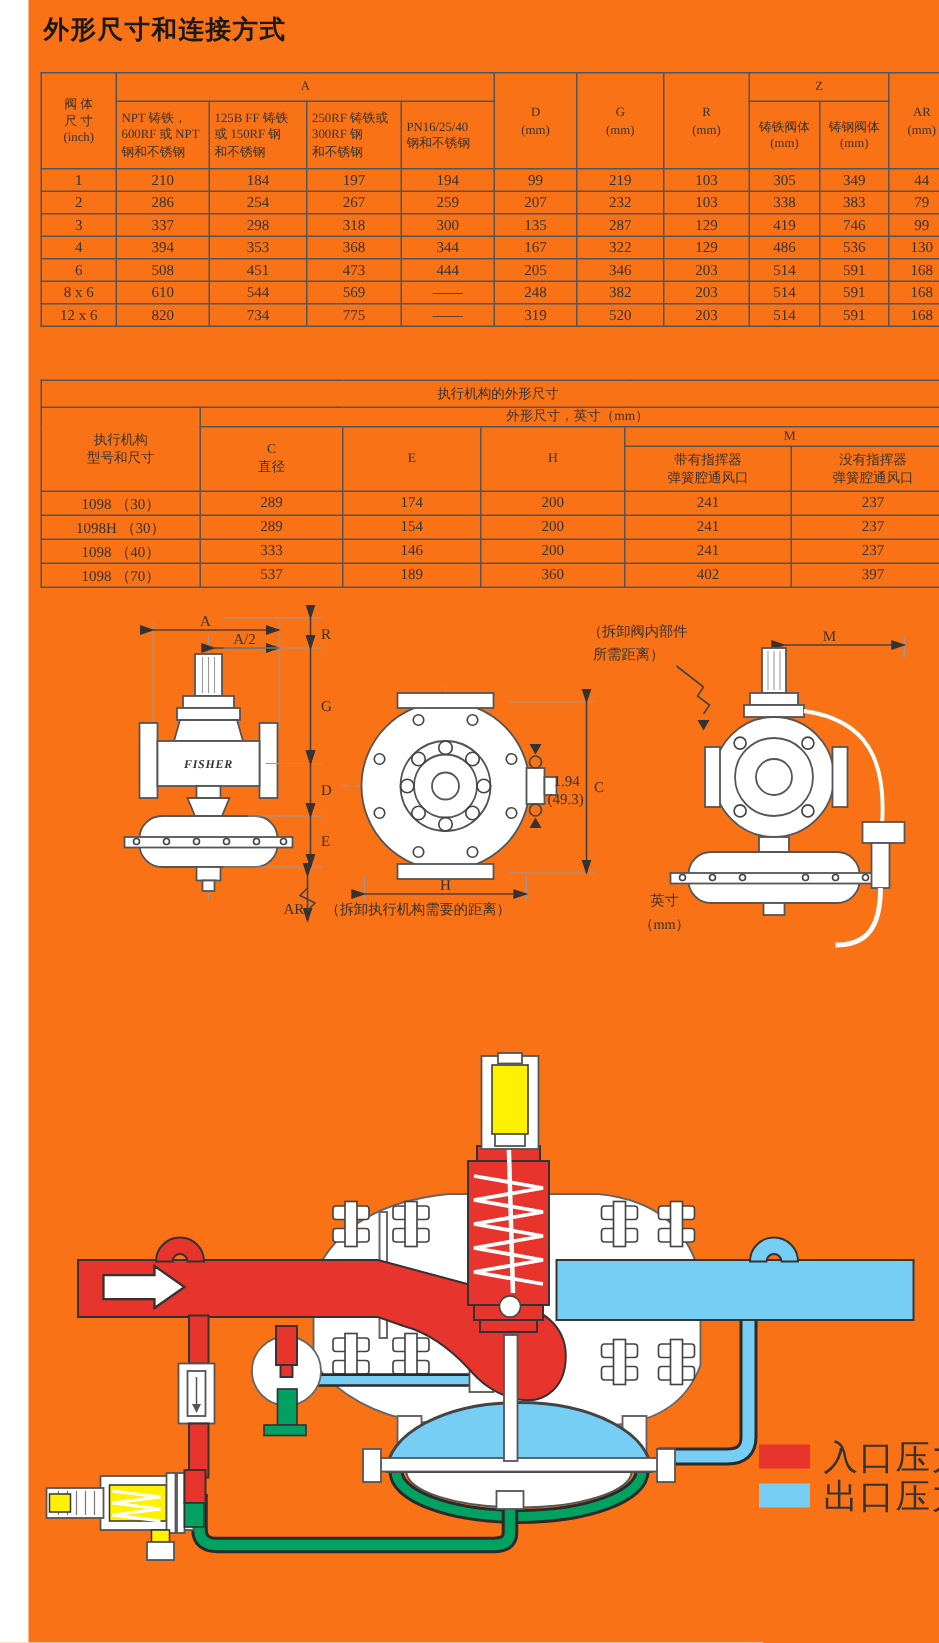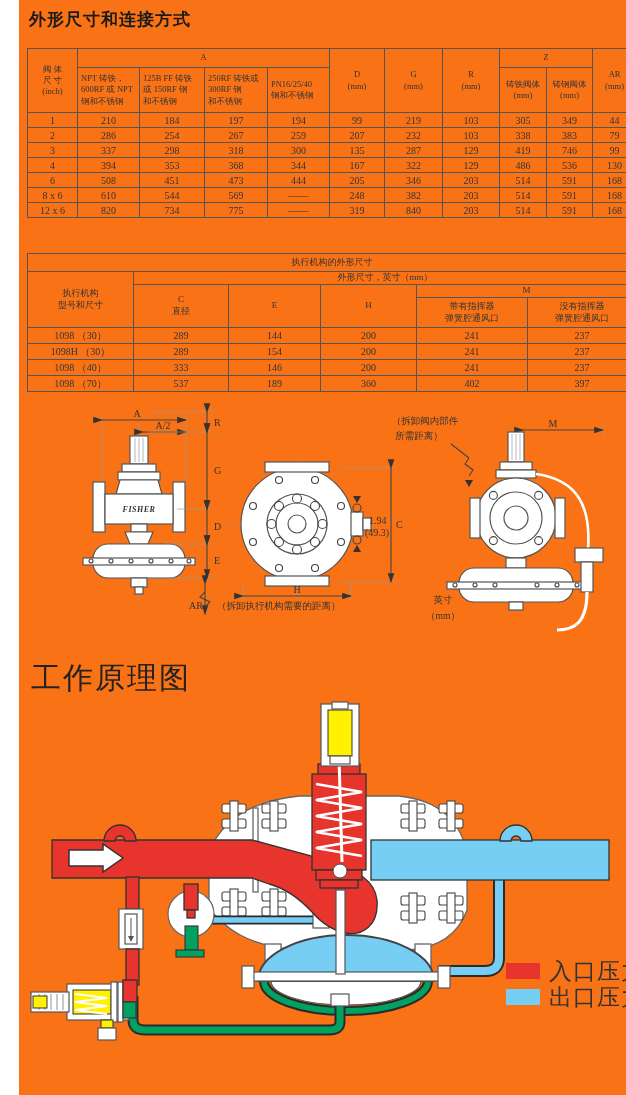--- a/index.html
+++ b/index.html
@@ -183,21 +183,21 @@
           <td>591</td>
           <td>168</td>
         </tr>
         <tr>
           <td>12 x 6</td>
           <td>820</td>
           <td>734</td>
           <td>775</td>
           <td>——</td>
           <td>319</td>
-          <td>840</td>
+          <td>520</td>
           <td>203</td>
           <td>514</td>
           <td>591</td>
           <td>168</td>
         </tr>
       </tbody>
   </table>
 
   <table id="t2">
     <colgroup>
@@ -228,21 +228,21 @@
         <th class="pre">带有指挥器
 弹簧腔通风口</th>
         <th class="pre">没有指挥器
 弹簧腔通风口</th>
       </tr>
     </thead>
     <tbody>
         <tr>
           <td>1098 （30）</td>
           <td>289</td>
-          <td>144</td>
+          <td>174</td>
           <td>200</td>
           <td>241</td>
           <td>237</td>
         </tr>
         <tr>
           <td>1098H （30）</td>
           <td>289</td>
           <td>154</td>
           <td>200</td>
           <td>241</td>
@@ -408,21 +408,20 @@
           <circle class="ln" cx="558" cy="185" r="2"></circle>
         <rect class="ol" x="490" y="202" width="14" height="8"></rect>
         <rect class="ol" x="556" y="148" width="28" height="14"></rect>
         <rect class="ol" x="562" y="162" width="12" height="30"></rect>
         <path class="ln" d="M568,192 C568,222 556,230 538,230" stroke-width="6"></path>
         <path d="M568,192 C568,222 556,230 538,230" stroke="#fff" stroke-width="3.2" fill="none"></path>
       </g>
     </svg>
   </div>
 
-  <div class="title2">工作原理图</div>
 
   <div class="principle">
     <svg width="626" height="395" viewBox="0 0 626 395">
 
       <g>
         <path class="body-ol" d="M190,152 C205,115 240,100 280,96 L380,96 C418,100 440,118 448,152 L448,210 C438,238 414,248 390,250 L345,250 L337,266 L317,266 L309,250 L262,248 C232,244 206,230 190,208 Z"></path>
         <rect class="body-ol" x="246" y="244" width="16" height="30"></rect>
         <rect class="body-ol" x="396" y="244" width="16" height="30"></rect>
         <rect class="body-ol" x="234" y="108" width="5" height="84"></rect>
       </g>

